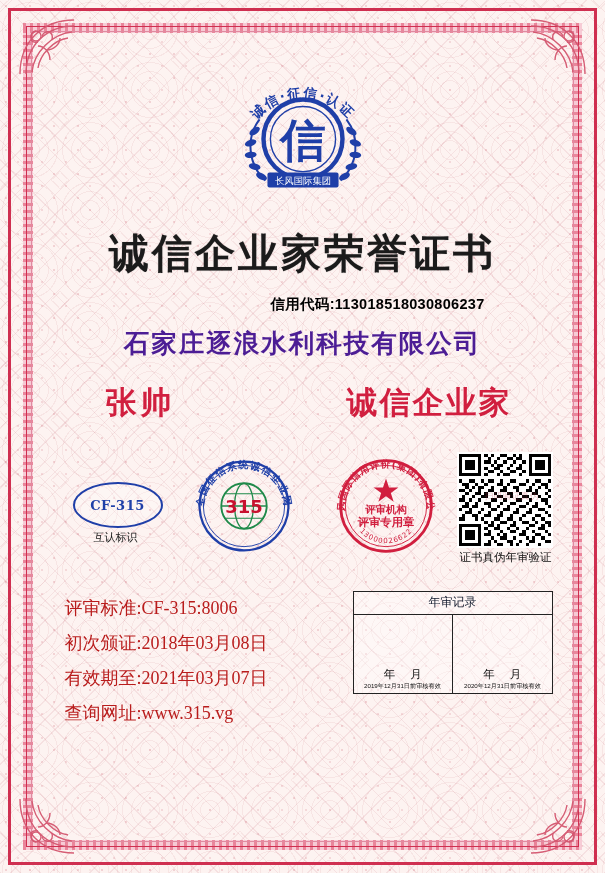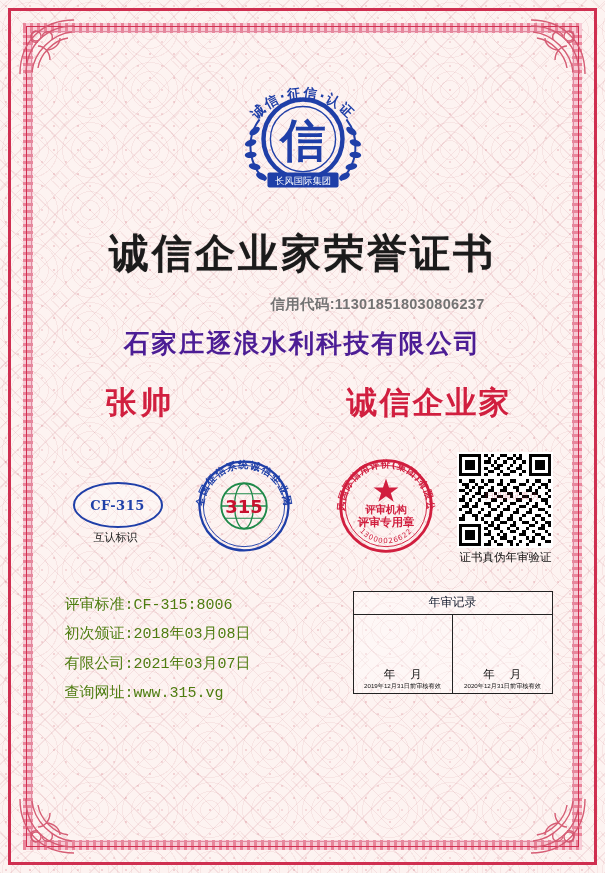--- a/index.html
+++ b/index.html
@@ -104,21 +104,21 @@
     font-weight: bold;
     letter-spacing: 3px;
     color: #1b1b1b;
     text-shadow: 0 0 1px rgba(0,0,0,.35);
   }
 
   .credit-code {
     margin-top: 14px;
     font-size: 14.5px;
     font-weight: bold;
-    color: #737373;
+    color: #000000;
     align-self: center;
     padding-left: 150px;
     letter-spacing: .3px;
   }
 
   .company-name {
     margin-top: 12px;
     font-family: "DejaVu Sans", "Liberation Sans", sans-serif;
     font-size: 25.5px;
     font-weight: bold;
@@ -194,23 +194,23 @@
 
   
   .bottom {
     margin-top: 16px;
     width: 500px;
     display: flex;
     justify-content: space-between;
     align-items: flex-start;
   }
   .details {
-    font-family: Liberation Mono, monospace;
-    font-size: 15px;
-    color: #4d7c0f;
+    font-family: Liberation Serif, serif;
+    font-size: 18px;
+    color: #b91c1c;
     line-height: 1.95;
     padding-left: 12px;
   }
   .details div { white-space: nowrap; }
 
   .annual {
     width: 198px;
     border: 1.5px solid #222;
     background: rgba(255,255,255,0.35);
   }
@@ -617,21 +617,21 @@
         </svg>
       </div>
       <div class="watermark-text">扫码验证真伪</div>
       <div class="qr-caption">证书真伪年审验证</div>
     </div>
 
     <div class="bottom">
       <div class="details">
         <div>评审标准:CF-315:8006</div>
         <div>初次颁证:2018年03月08日</div>
-        <div>有限公司:2021年03月07日</div>
+        <div>有效期至:2021年03月07日</div>
         <div>查询网址:www.315.vg</div>
       </div>
 
       <div class="annual">
         <div class="annual-title">年审记录</div>
         <div class="annual-cells">
           <div class="annual-cell">
             <div class="cell-ym">年 月</div>
             <div class="cell-note">2019年12月31日前审核有效</div>
           </div>

